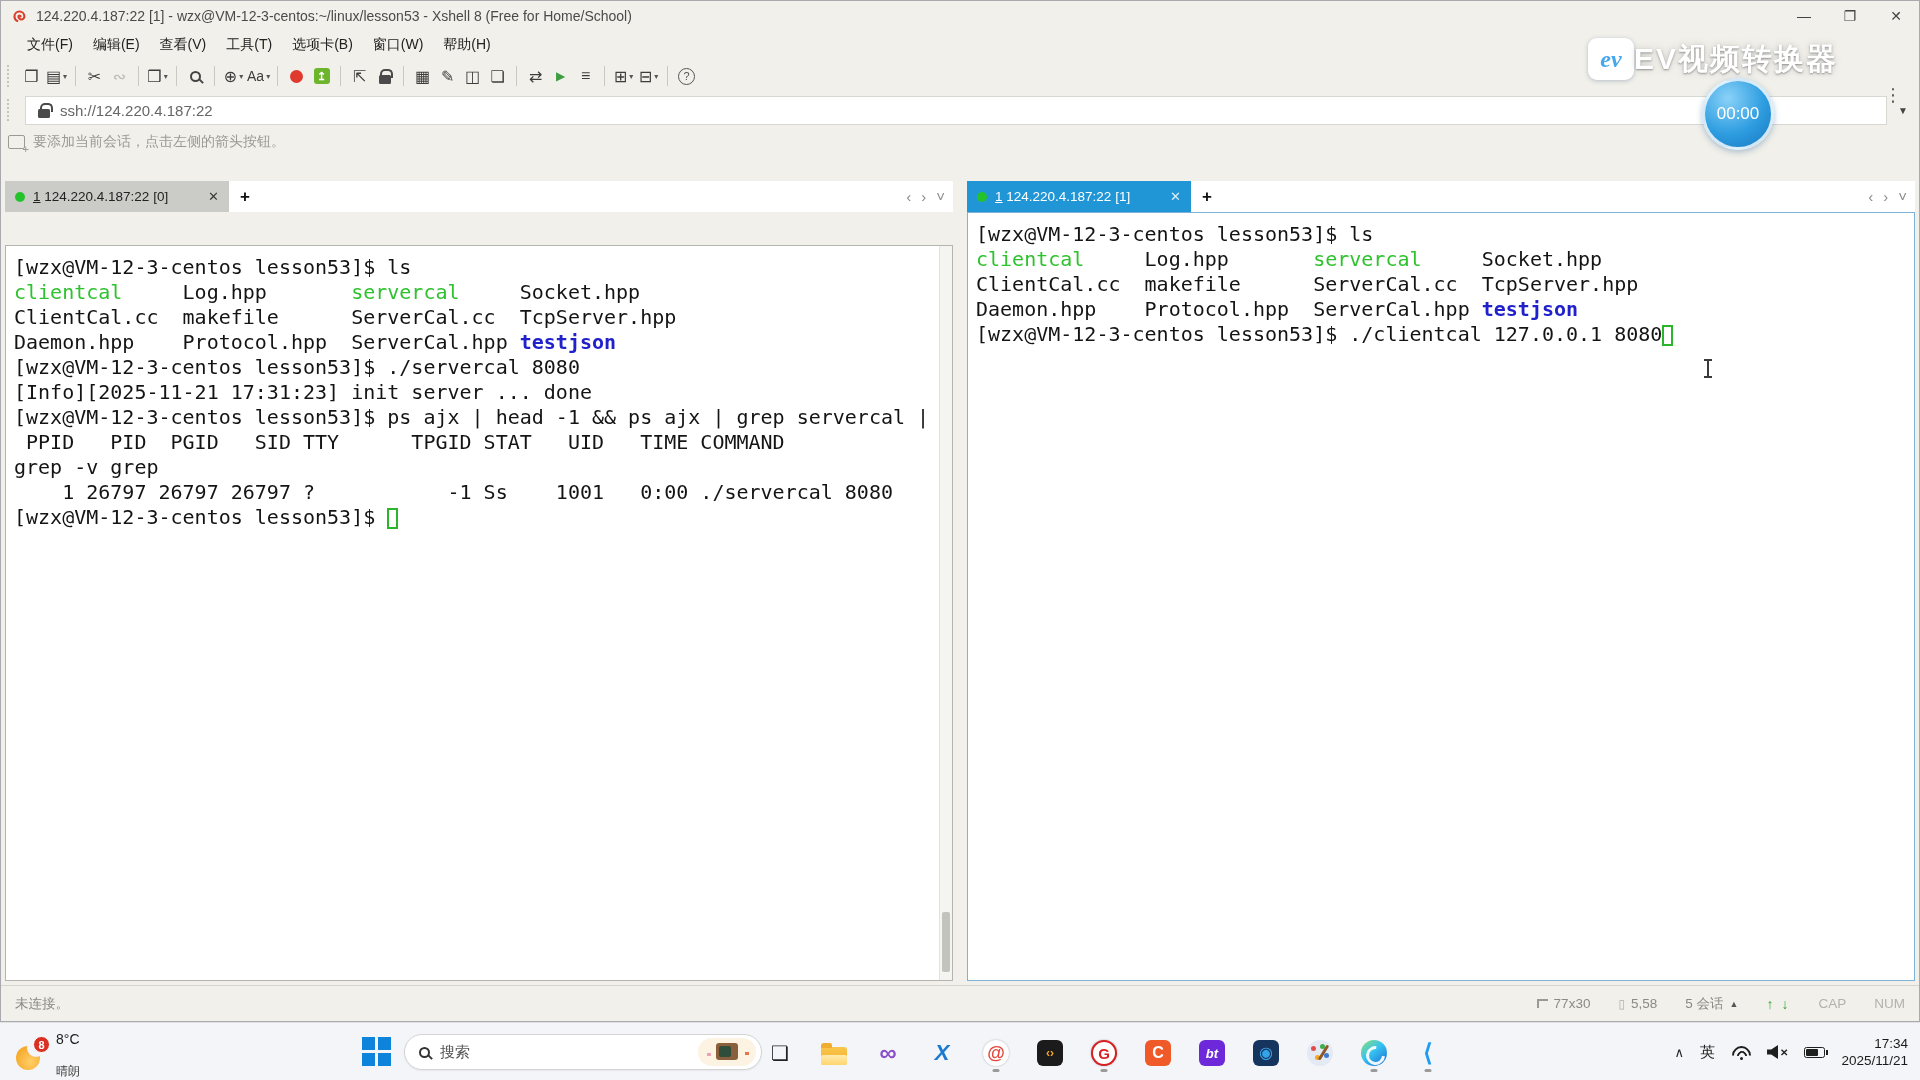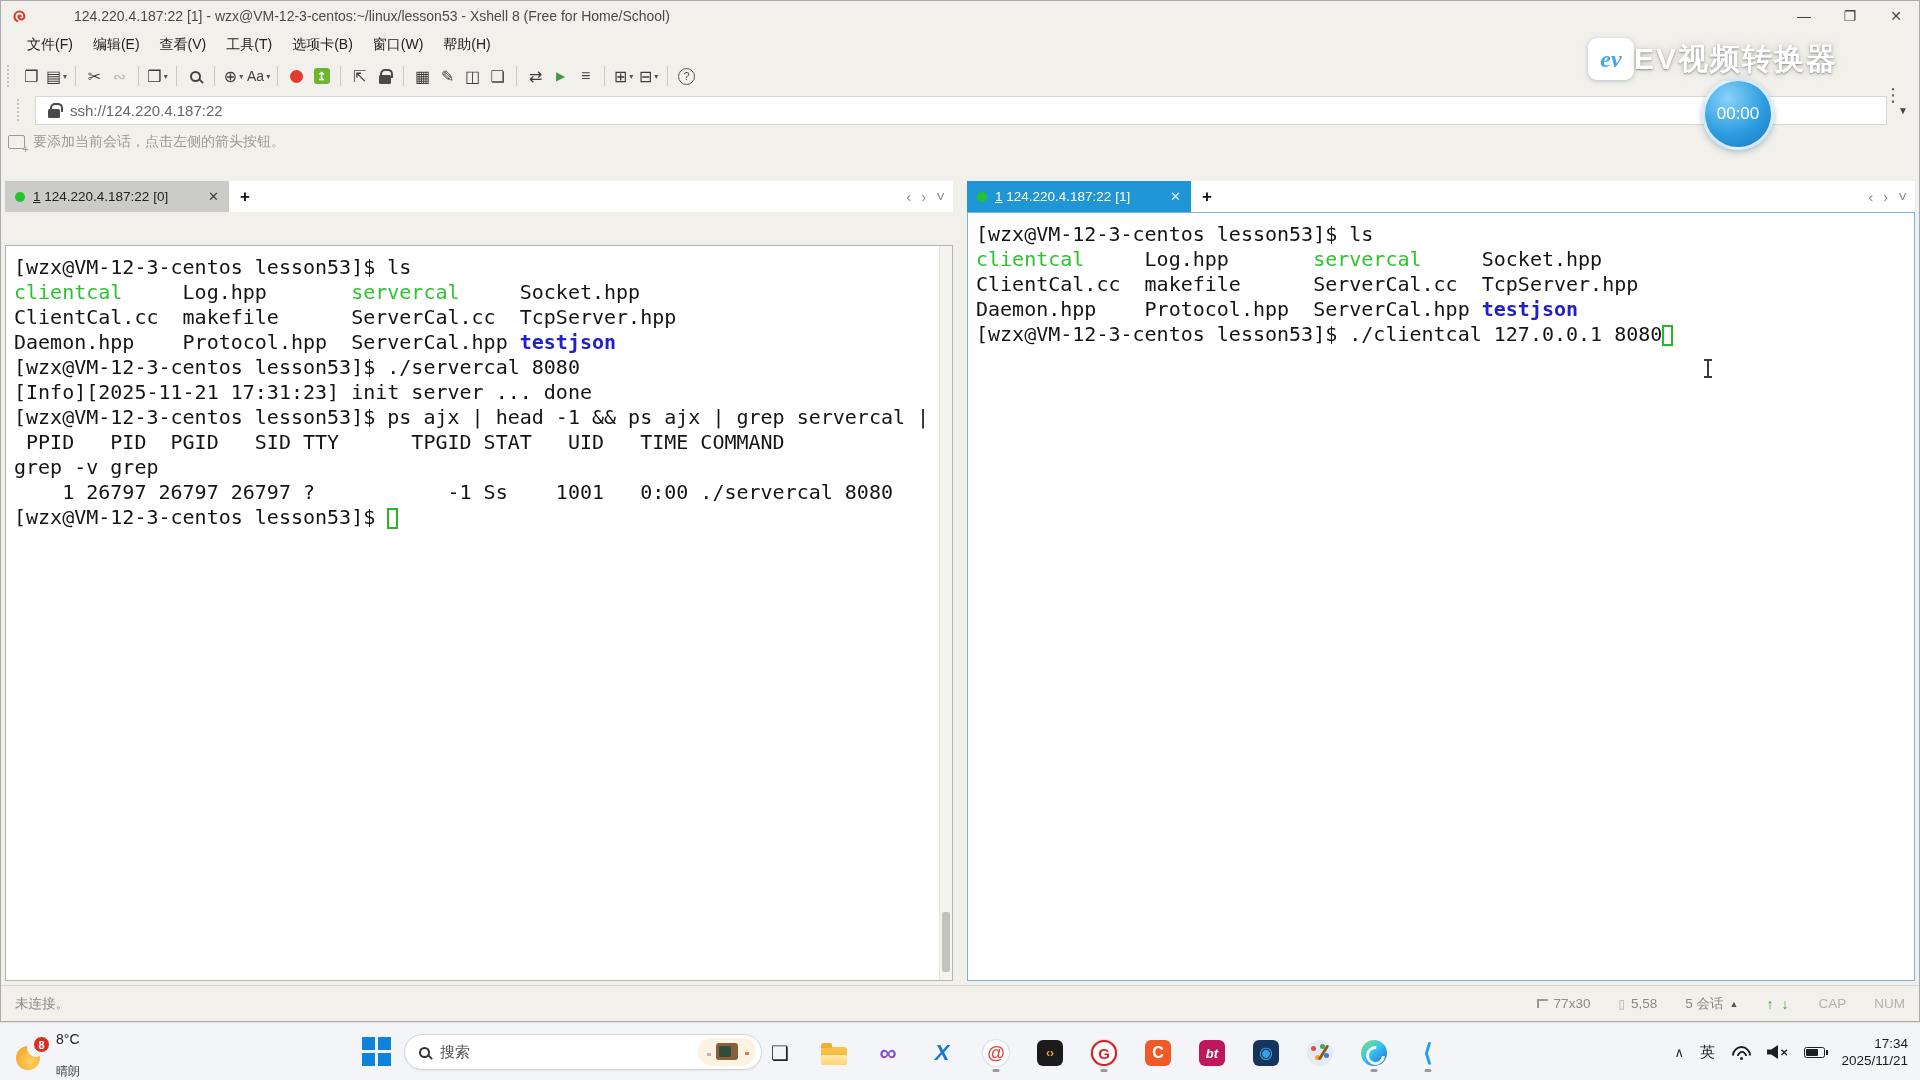--- a/index.html
+++ b/index.html
@@ -2,41 +2,41 @@
 <html><head>
 <meta charset="utf-8">
 <style>
   * { box-sizing: border-box; margin: 0; padding: 0; }
   html,body { width:1920px; height:1080px; overflow:hidden; font-family:"Liberation Sans",sans-serif; background:#e8e8e2; }
 
   
   .window { position:absolute; left:0; top:0; width:1920px; height:1022px; background:#f1f0ea; border:1px solid #a8aab0; display:flex; flex-direction:column; }
 
   .titlebar { height:30px; display:flex; align-items:center; gap:8px; padding-left:10px; flex:none; }
-  .titlebar .title { font-size:14px; color:#4a4a4a;margin-left:38px; }
+  .titlebar .title { font-size:14px; color:#4a4a4a; }
   .winbtns { margin-left:auto; display:flex; }
   .winbtn { width:46px; height:30px; display:flex; align-items:center; justify-content:center; color:#444; font-size:14px; cursor:default; }
 
   .menubar { height:28px; display:flex; align-items:center; padding-left:16px; flex:none; }
   .menu-item { font-size:14px; color:#222; padding:4px 10px; }
 
   .toolbar { height:34px; display:flex; align-items:center; padding-left:4px; flex:none; }
   .handle { width:6px; height:22px; border-left:2px dotted #c4c4be; margin:0 6px 0 2px; }
   .tbtn { min-width:25px; height:26px; display:flex; align-items:center; justify-content:center; color:#3d3d3d; font-size:16px; padding:0 1px; }
   .tbtn .dd { font-size:8px; color:#555; margin-left:2px; }
   .sep { width:1px; height:20px; background:#c9c9c3; margin:0 6px; }
   .recdot { width:13px; height:13px; border-radius:50%; background:#e0392e; }
   .capbox { width:16px; height:16px; border-radius:3px; background:#6cb52d; color:#fff; font-size:11px; display:flex; align-items:center; justify-content:center; font-weight:bold; }
   .magicon { width:11px; height:11px; border:2px solid #444; border-radius:50%; position:relative; }
   .magicon::after { content:""; position:absolute; width:6px; height:2px; background:#444; transform:rotate(45deg); right:-5px; bottom:-2px; }
   .lockicon { width:12px; height:9px; background:#4a4a4a; border-radius:1.5px; position:relative; margin-top:6px; }
   .lockicon::before { content:""; position:absolute; top:-6px; left:1.5px; width:9px; height:7px; border:2px solid #4a4a4a; border-bottom:none; border-radius:5px 5px 0 0; }
   .qicon { width:17px; height:17px; border:1.5px solid #555; border-radius:50%; font-size:11px; color:#555; display:flex; align-items:center; justify-content:center; }
 
-  .addressrow { height:34px; display:flex; align-items:center; padding:0 6px 0 14px; flex:none; gap:6px; }
+  .addressrow { height:34px; display:flex; align-items:center; padding:0 6px 0 4px; flex:none; gap:6px; }
   .addressbar { flex:1; height:29px; background:#fff; border:1px solid #d8d8d2; display:flex; align-items:center; gap:10px; padding:0 12px; }
   .addressbar .url { font-size:15px; color:#666; }
   .addr-dd { width:20px; text-align:center; color:#444; font-size:10px; }
 
   .hintrow { height:30px; display:flex; align-items:center; gap:8px; padding-left:7px; flex:none; color:#9b9b96; font-size:14px; }
   .hinticon { width:17px; height:14px; border:1.6px solid #9b9b96; border-radius:2px; position:relative; }
   .hinticon::after { content:"+"; position:absolute; right:-5px; bottom:-7px; font-size:11px; color:#9b9b96; }
 
   
   .panes { flex:1; display:flex; gap:14px; padding:24px 4px 4px 4px; min-height:0; }
@@ -403,21 +403,21 @@
         <span class="ic" style="background: rgb(27, 27, 27); color: rgb(245, 166, 35); font-size: 12px; font-weight: bold;">‹›</span>
       </span>
       <span class="app">
         <span class="ic" style="background: rgb(255, 255, 255); color: rgb(216, 30, 32); font-size: 15px; font-weight: bold; border-radius: 50%; border: 2px solid rgb(216, 30, 32); box-shadow: rgba(0, 0, 0, 0.3) 0px 0px 2px;">G</span>
         <span class="rundot"></span>
       </span>
       <span class="app">
         <span class="ic" style="background: rgb(240, 90, 40); color: rgb(255, 255, 255); font-size: 16px; font-weight: bold;">C</span>
       </span>
       <span class="app">
-        <span class="ic" style="background: #be185d; color: rgb(255, 255, 255); font-size: 13px; font-weight: bold; font-style: italic; text-align: right;">bt</span>
+        <span class="ic" style="background: #6d28d9; color: rgb(255, 255, 255); font-size: 13px; font-weight: bold; font-style: italic; text-align: right;">bt</span>
       </span>
       <span class="app">
         <span class="ic" style="background: rgb(22, 53, 94); color: rgb(53, 163, 232); font-size: 16px;">◉</span>
       </span>
       <span class="app">
         <span class="paletteic"></span>
       </span>
       <span class="app">
         <span class="edgeic"></span>
         <span class="rundot"></span>

